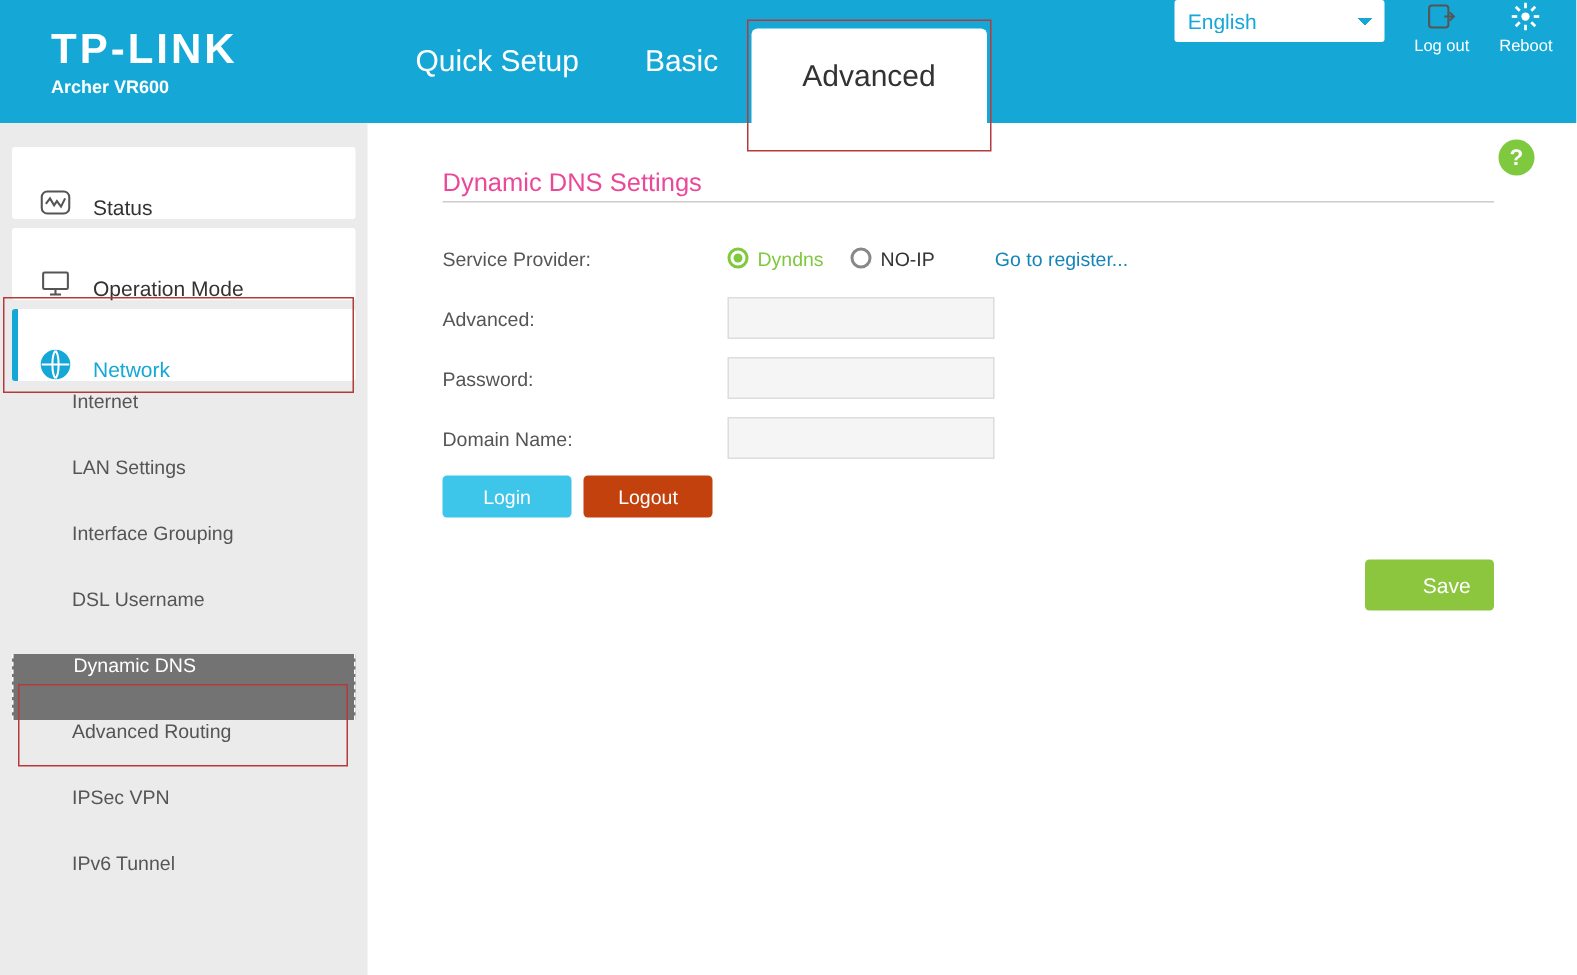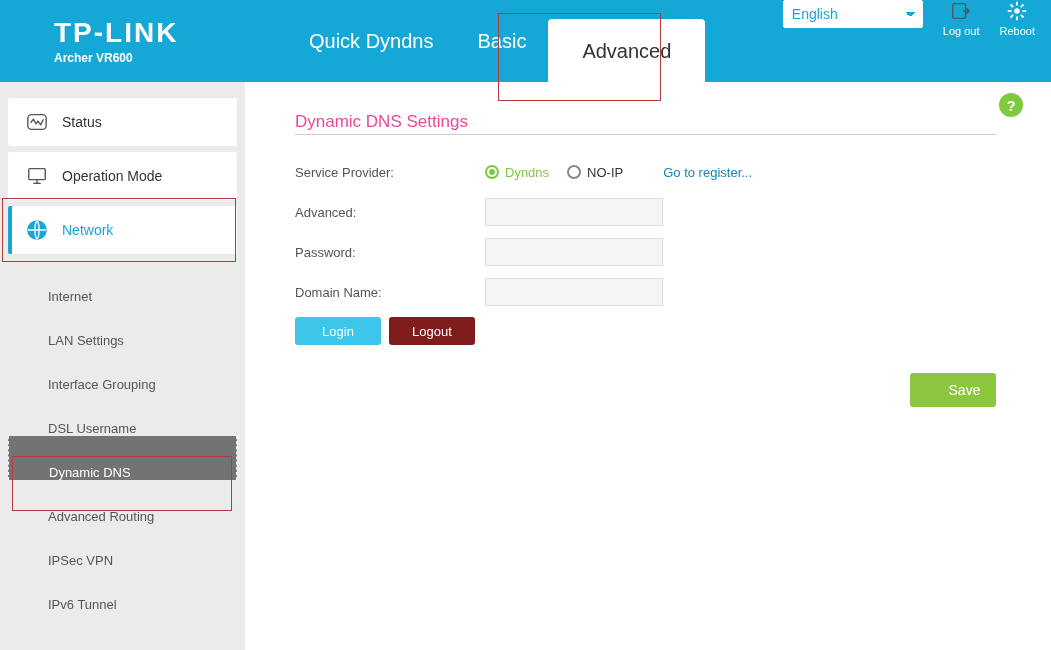--- a/index.html
+++ b/index.html
@@ -1,40 +1,40 @@
 <!DOCTYPE html>
 <html><head>
 <meta charset="utf-8">
 <style>
   *{box-sizing:border-box;margin:0;padding:0;font-family:Verdana,Arial,sans-serif;}
   body{width:1051px;height:650px;background:#fff;color:#333;font-size:13px;}
   
   .header{height:82px;background:#15a8d7;display:flex;align-items:stretch;position:relative;}
-  .logo-box{width:255px;display:flex;flex-direction:column;justify-content:center;align-items:flex-start;padding-left:22px;color:#fff;margin-left:32px;}
+  .logo-box{width:255px;display:flex;flex-direction:column;justify-content:center;align-items:flex-start;padding-left:34px;color:#fff;}
   .brand{font-size:28px;font-weight:900;letter-spacing:2px;font-family:Arial,sans-serif;}
   .model{font-size:12px;font-weight:700;margin-top:2px;}
   .top-nav{display:flex;align-items:flex-end;height:100%;}
   .nav-item{color:#fff;font-size:20px;padding:0 22px;height:82px;display:flex;align-items:center;cursor:pointer;}
   .nav-item.active{background:#fff;color:#333;height:64px;align-self:flex-end;border-top-left-radius:4px;border-top-right-radius:4px;padding:1px 34px;margin-top:18px;margin-bottom:-1px;}
   .tab-highlight{position:absolute;left:498px;top:13px;width:163px;height:88px;border:1px solid #b53b3b;pointer-events:none;z-index:5;}
   .right-ctl{position:absolute;right:16px;top:0;height:82px;display:flex;align-items:flex-start;gap:20px;}
   .lang-select{width:140px;height:28px;border:1px solid #fff;background:#fff;color:#15a8d7;font-size:14px;padding:0 8px;border-radius:2px;cursor:pointer;appearance:none;-webkit-appearance:none;background-image:linear-gradient(45deg,transparent 50%,#15a8d7 50%),linear-gradient(135deg,#15a8d7 50%,transparent 50%);background-position:right 12px center,right 7px center;background-size:5px 5px,5px 5px;background-repeat:no-repeat;}
   .hdr-btn{display:flex;flex-direction:column;align-items:center;color:#fff;font-size:11px;cursor:pointer;gap:3px;}
   .hdr-btn svg{width:22px;height:22px;fill:none;stroke:#fff;stroke-width:2;}
   
   .main{display:flex;height:calc(650px - 82px);}
   .sidebar{width:245px;background:#ebebeb;padding-top:10px;position:relative;}
-  .sb-card{background:#fff;margin:6px 8px;height:48px;display:flex;align-items:center;gap:14px;padding:0 18px;border-radius:2px;cursor:pointer;}
+  .sb-card{background:#fff;margin:6px 8px;height:48px;display:flex;align-items:flex-end;gap:14px;padding:0 18px;border-radius:2px;cursor:pointer;}
   .sb-card.expand-active{color:#15a8d7;border-left:4px solid #15a8d7;padding-left:14px;}
   .icon-box{width:22px;height:22px;display:flex;align-items:center;justify-content:center;}
   .icon-box svg{width:22px;height:22px;stroke:#555;fill:none;stroke-width:1.5;}
   .sb-card.expand-active .icon-box svg{stroke:#15a8d7;fill:#15a8d7;}
   .sb-label{font-size:14px;}
   .sb-sub{padding:0;}
-  .sb-sub-item{height:44px;display:flex;align-items:flex-end;padding-left:48px;font-size:13px;color:#555;cursor:pointer;}
+  .sb-sub-item{height:44px;display:flex;align-items:flex-start;padding-left:48px;font-size:13px;color:#555;cursor:pointer;}
   .sb-sub-item.active{background:#737373;color:#fff;border-left:1px dashed #fff;border-right:1px dashed #fff;position:relative;margin:0 8px;padding-left:40px;}
   .sb-sub-item.active::before{content:"";position:absolute;left:0;top:0;bottom:0;width:4px;background:#15a8d7;display:none;}
   .sb-hl{position:absolute;border:1px solid #b53b3b;pointer-events:none;}
   .hl-network{left:2px;top:116px;width:234px;height:64px;}
   .hl-ddns{left:12px;top:374px;width:220px;height:55px;}
   
   .content{flex:1;padding:30px 55px 30px 50px;position:relative;}
   .panel-title{font-size:17px;color:#ec4899;margin-bottom:2px;}
   hr{border:none;border-top:1px solid #ccc;margin-bottom:22px;}
   .help-badge{position:absolute;right:28px;top:11px;width:24px;height:24px;border-radius:50%;background:#7fc93f;color:#fff;font-weight:bold;display:flex;align-items:center;justify-content:center;font-size:15px;cursor:pointer;}
@@ -44,34 +44,34 @@
   .radio{display:flex;align-items:center;gap:6px;cursor:pointer;}
   .radio-circ{width:14px;height:14px;border:2px solid #888;border-radius:50%;display:flex;align-items:center;justify-content:center;}
   .radio.sel .radio-circ{border-color:#7fc93f;}
   .radio.sel .radio-circ::after{content:"";width:6px;height:6px;background:#7fc93f;border-radius:50%;}
   .radio.sel .radio-lbl{color:#7fc93f;}
   .reg-link{color:#1584b8;margin-left:22px;cursor:pointer;font-size:13px;}
   .tinput{width:178px;height:28px;border:1px solid #ddd;background:#f5f5f5;padding:0 6px;}
   .btn-row{display:flex;gap:8px;margin-top:4px;}
   .btn{height:28px;min-width:86px;border:none;border-radius:3px;color:#fff;font-size:13px;cursor:pointer;}
   .btn-login{background:#3ec5ea;}
-  .btn-logout{background:#7f1d1d;}
+  .btn-logout{background:#c2410c;}
   .save-row{display:flex;justify-content:flex-end;margin-top:28px;padding-right:0;}
   .btn-save{background:#8cc63f;width:86px;height:34px;font-size:14px;padding-left:23px;}
 </style>
 </head>
 <body>
 
 <div class="header">
   <div class="logo-box">
     <div class="brand">TP-LINK</div>
     <div class="model">Archer VR600</div>
   </div>
   <div class="top-nav">
-    <div class="nav-item">Quick Dyndns</div>
+    <div class="nav-item">Quick Setup</div>
     <div class="nav-item">Basic</div>
     <div class="nav-item active">Advanced</div>
   </div>
   <div class="tab-highlight"></div>
   <div class="right-ctl">
     <select class="lang-select">
       <option>English</option>
     </select>
     <div class="hdr-btn">
       <span class="icon-box">

